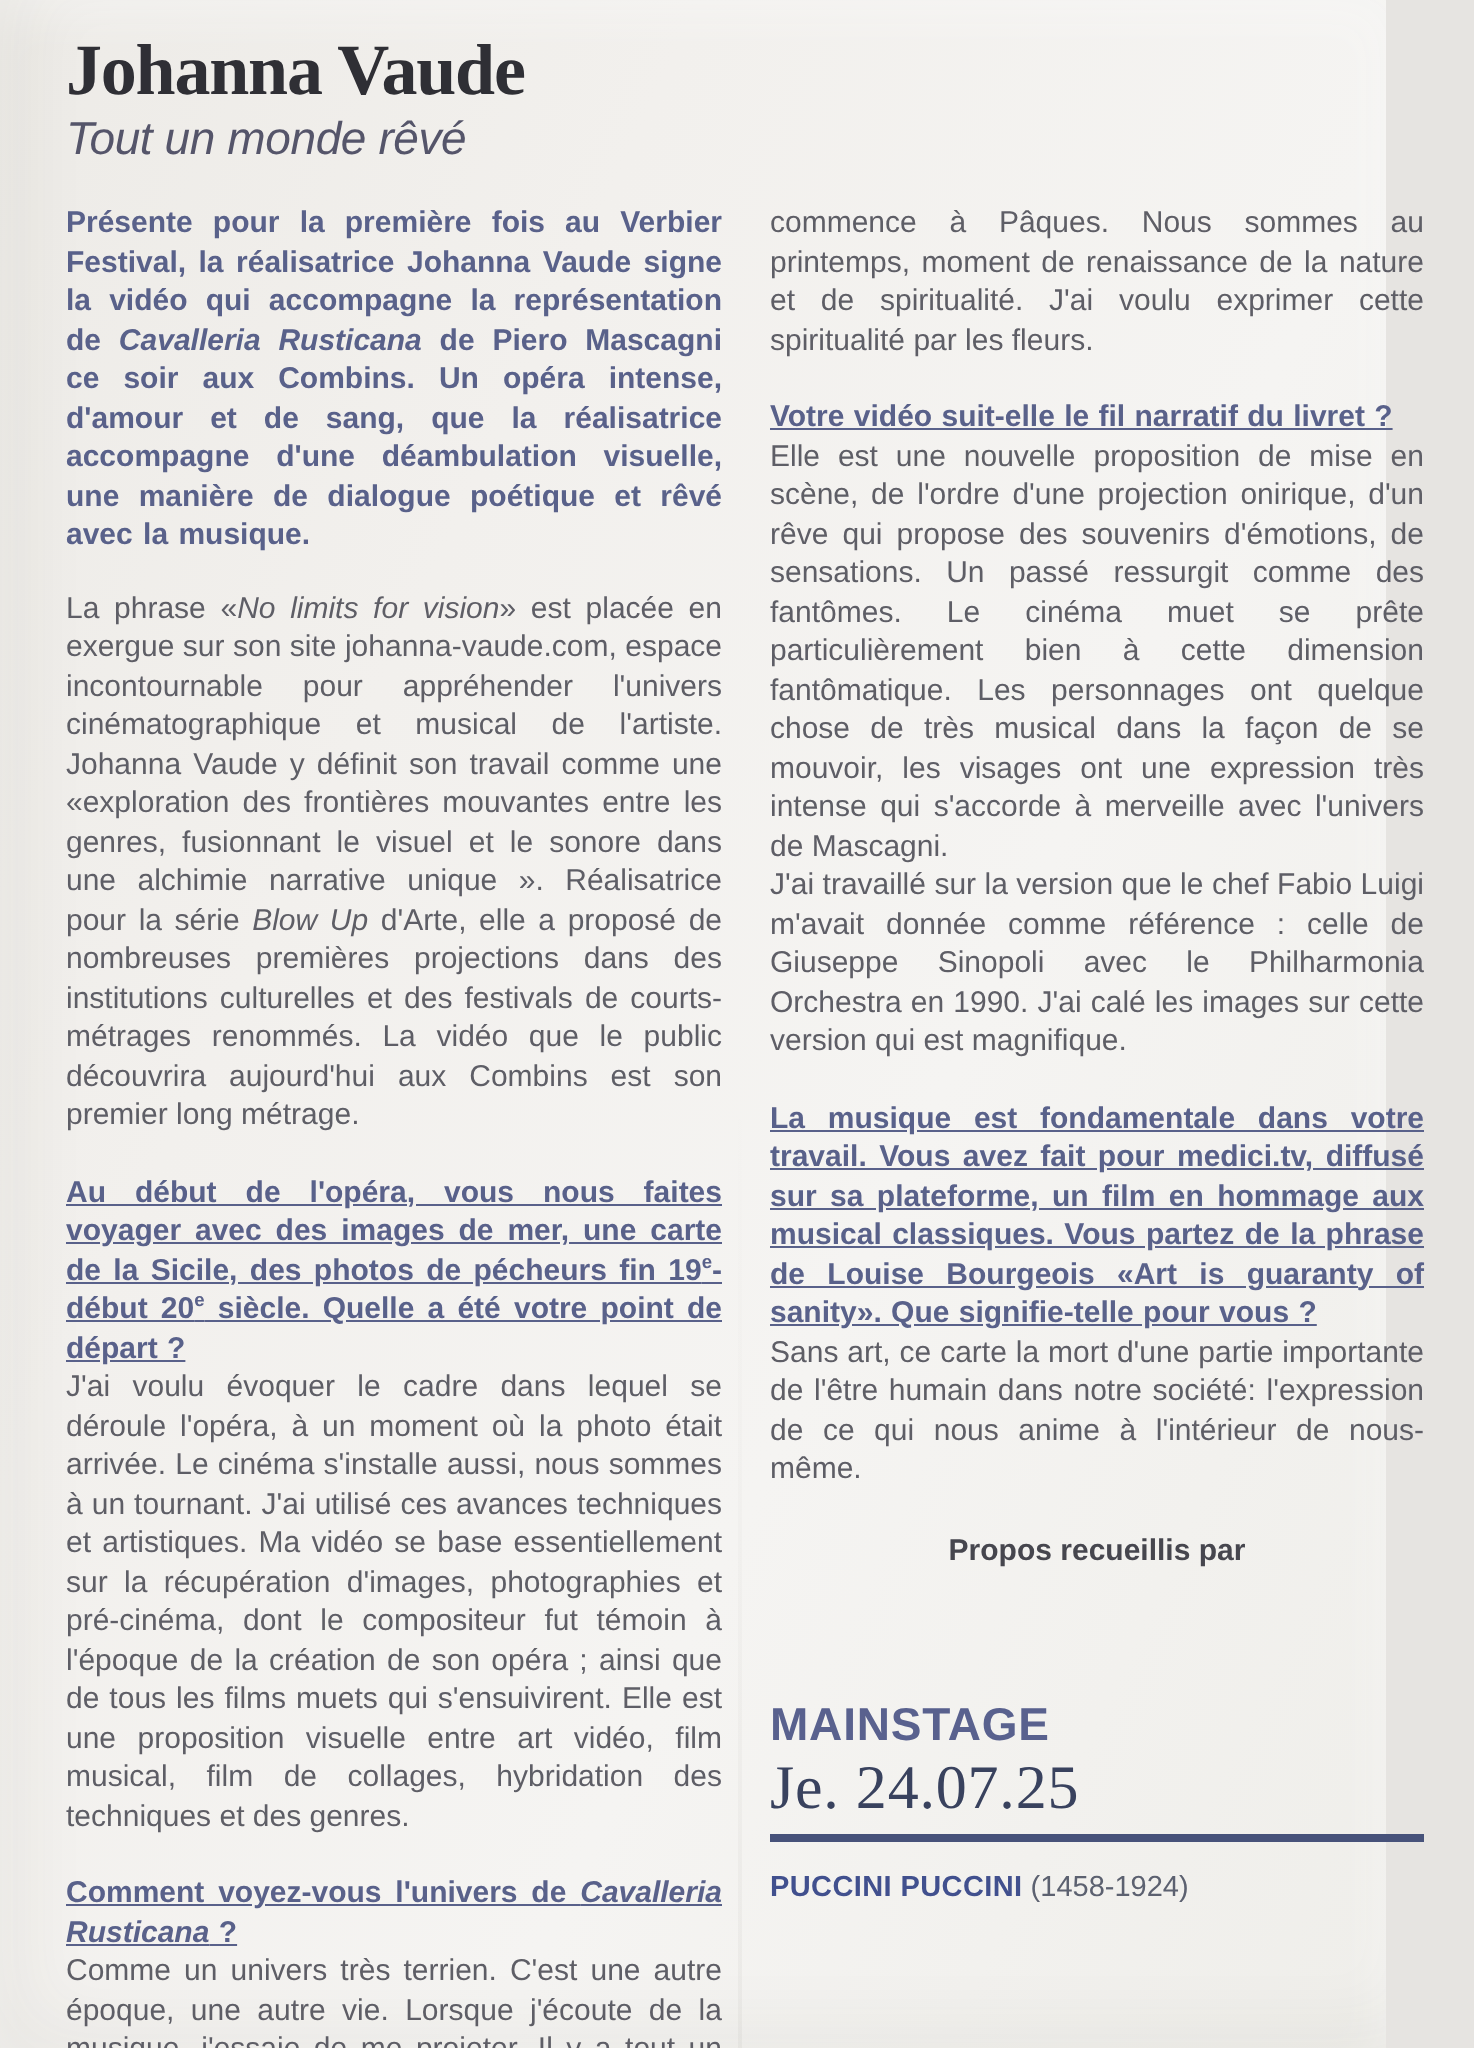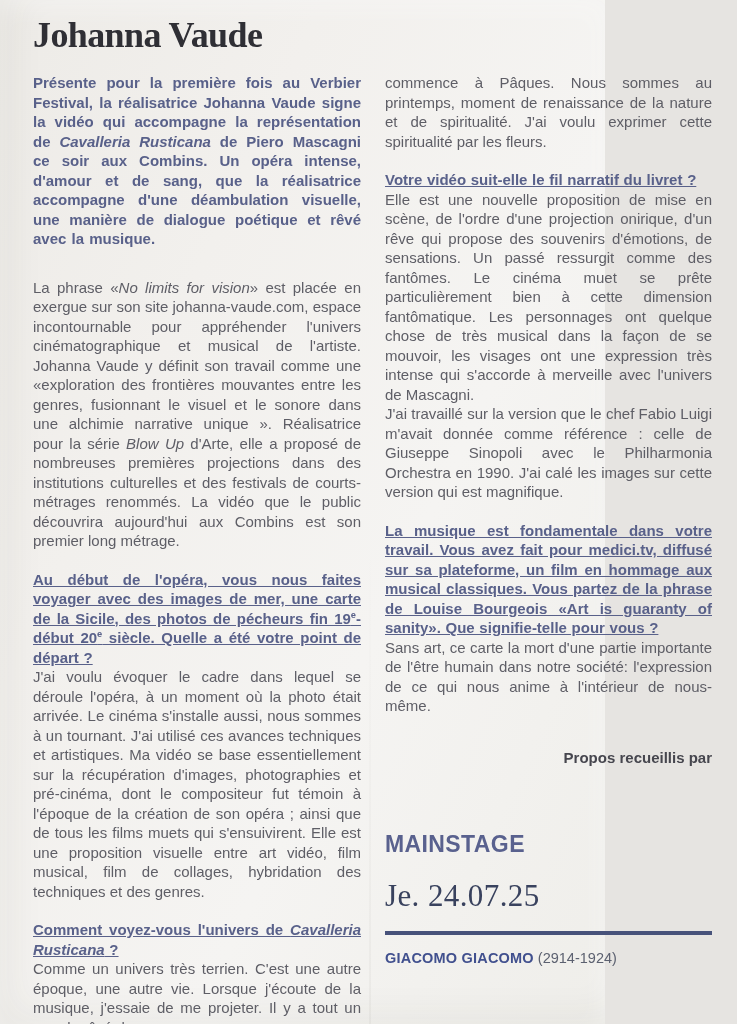--- a/index.html
+++ b/index.html
@@ -4,21 +4,21 @@
 <style>
   * { box-sizing: border-box; }
   html, body { margin: 0; padding: 0; }
   body {
     width: 737px; height: 1024px; overflow: hidden;
     font-family: "Liberation Sans", sans-serif;
     background: #e6e4e1;
   }
   .page {
     position: relative;
-    width: 605px; height: 1024px;
+    width: 693px; height: 1024px;
     background: linear-gradient(115deg, #edebe7 0%, #f2f0ed 30%, #f5f4f2 62%, #efeeea 100%);
     box-shadow: inset 14px -12px 34px rgba(60,55,45,0.05), inset -4px 8px 22px rgba(255,255,255,0.45);
     padding: 16px 25px 0 33px;
   }
   .crease {
     position: absolute; left: 369px; top: 540px; bottom: 0; width: 2px;
     background: linear-gradient(to bottom, rgba(80,75,65,0), rgba(80,75,65,0.05));
     pointer-events: none;
   }
   header { margin: 0 0 19px 0; }
@@ -40,54 +40,54 @@
     letter-spacing: -0.2px;
   }
   .columns { display: flex; gap: 24px; }
   .col-left  { width: 328px; flex: none; }
   .col-right { width: 327px; flex: none; }
 
   p { margin: 0; font-size: 15px; line-height: 19.5px; text-align: justify; }
   p.lead {
     font-weight: 700;
     color: #59618a;
-    margin-bottom: 29px;
+    margin-bottom: 17px;
     word-spacing: 1px;
   }
   p.body, p.body-cont { color: #5e5e66; }
   p.question {
     font-weight: 700;
     color: #59618a;
     margin-top: 19px;
     word-spacing: 0.5px;
     text-decoration: underline;
   }
   p.credit {
     font-weight: 700;
     color: #46464e;
-    margin-top: 32px;
-    text-align: right;
+    margin-top: 21px;
+    text-align: center;
   }
   p em { font-style: italic; }
   sup { font-size: 0.62em; line-height: 0; vertical-align: super; }
 
   .event { margin-top: 64px; }
   .stage {
     font-weight: 700;
     font-size: 23px;
     letter-spacing: 0.4px;
     color: #59618e;
   }
   .date {
     font-family: "Liberation Serif", serif;
     font-size: 31px;
     letter-spacing: 0.4px;
     color: #39425e;
-    margin-top: 20px;
-    padding-bottom: 17px;
+    margin-top: 0;
+    padding-bottom: 5px;
     border-bottom: 4px solid #47527a;
   }
   .time-line {
     margin-top: 9px;
     padding-bottom: 7px;
     border-bottom: 2px solid #8e98c0;
     font-weight: 700;
     font-size: 16px;
     color: #4c5ca0;
   }
@@ -98,20 +98,21 @@
   .dates { color: #5c6170; }
 </style>
 </head>
 <body>
 
 <div class="page">
   <div class="crease"></div>
 
   <header>
     <h1>Johanna Vaude</h1>
+    <div class="subtitle">Tout un monde rêvé</div>
   </header>
 
   <div class="columns">
     <div class="col-left">
         <p class="lead"><span>Présente pour la première fois au Verbier Festival, la réalisatrice Johanna Vaude signe la vidéo qui accompagne la représentation de </span><em>Cavalleria Rusticana</em><span> de Piero Mascagni ce soir aux Combins.  Un opéra intense, d'amour et de sang, que la réalisatrice accompagne d'une déambulation visuelle, une manière de dialogue poétique et rêvé avec la musique.</span></p>
         <p class="body"><span>La phrase «</span><em>No limits for vision</em><span>» est placée en exergue sur son site johanna-vaude.com, espace incontournable pour appréhender l'univers cinématographique et musical de l'artiste. Johanna Vaude y définit son travail comme une «exploration des frontières mouvantes entre les genres, fusionnant le visuel et le sonore dans une alchimie narrative unique ». Réalisatrice pour la série </span><em>Blow Up</em><span> d'Arte, elle a proposé de nombreuses premières projections dans des institutions culturelles et des festivals de courts-métrages renommés. La vidéo que le public découvrira aujourd'hui aux Combins est son premier long métrage.</span></p>
         <p class="question"><span>Au début de l'opéra, vous nous faites voyager avec des images de mer, une carte de la Sicile, des photos de pécheurs fin 19</span><sup>e</sup><span>- début 20</span><sup>e</sup><span> siècle. Quelle a été votre point de départ ?</span></p>
         <p class="body"><span>J'ai voulu évoquer le cadre dans lequel se déroule l'opéra, à un moment où la photo était arrivée. Le cinéma s'installe aussi, nous sommes à un tournant. J'ai utilisé ces avances techniques et artistiques. Ma vidéo se base essentiellement sur la récupération d'images, photographies et pré-cinéma, dont le compositeur fut témoin à l'époque de la création de son opéra ; ainsi que de tous les films muets qui s'ensuivirent. Elle est une proposition visuelle entre art vidéo, film musical, film de collages, hybridation des techniques et des genres.</span></p>
         <p class="question"><span>Comment voyez-vous l'univers de </span><em>Cavalleria Rusticana</em><span> ?</span></p>
         <p class="body"><span>Comme un univers très terrien. C'est une autre époque, une autre vie. Lorsque j'écoute de la musique, j'essaie de me projeter. Il y a tout un monde rêvé dans </span></p>
@@ -127,22 +128,22 @@
           <p class="body"><span>Sans art, ce carte la mort d'une partie importante de l'être humain dans notre société: l'expression de ce qui nous anime à l'intérieur de nous-même.</span></p>
           <p class="credit"><span>Propos recueillis par</span><br></p>
         </div>
 
       <section class="event">
         <div class="stage">MAINSTAGE</div>
         <div class="date">Je. 24.07.25</div>
 
         <div class="program-item">
           <div class="composer-line">
-            <span class="composer">GIACOMO GIACOMO</span>
-            <span class="dates">(2914-1924)</span>
+            <span class="composer">PUCCINI PUCCINI</span>
+            <span class="dates">(1458-1924)</span>
           </div>
 
         </div>
 
       </section>
     </div>
   </div>
 </div>
 
 </body></html>

